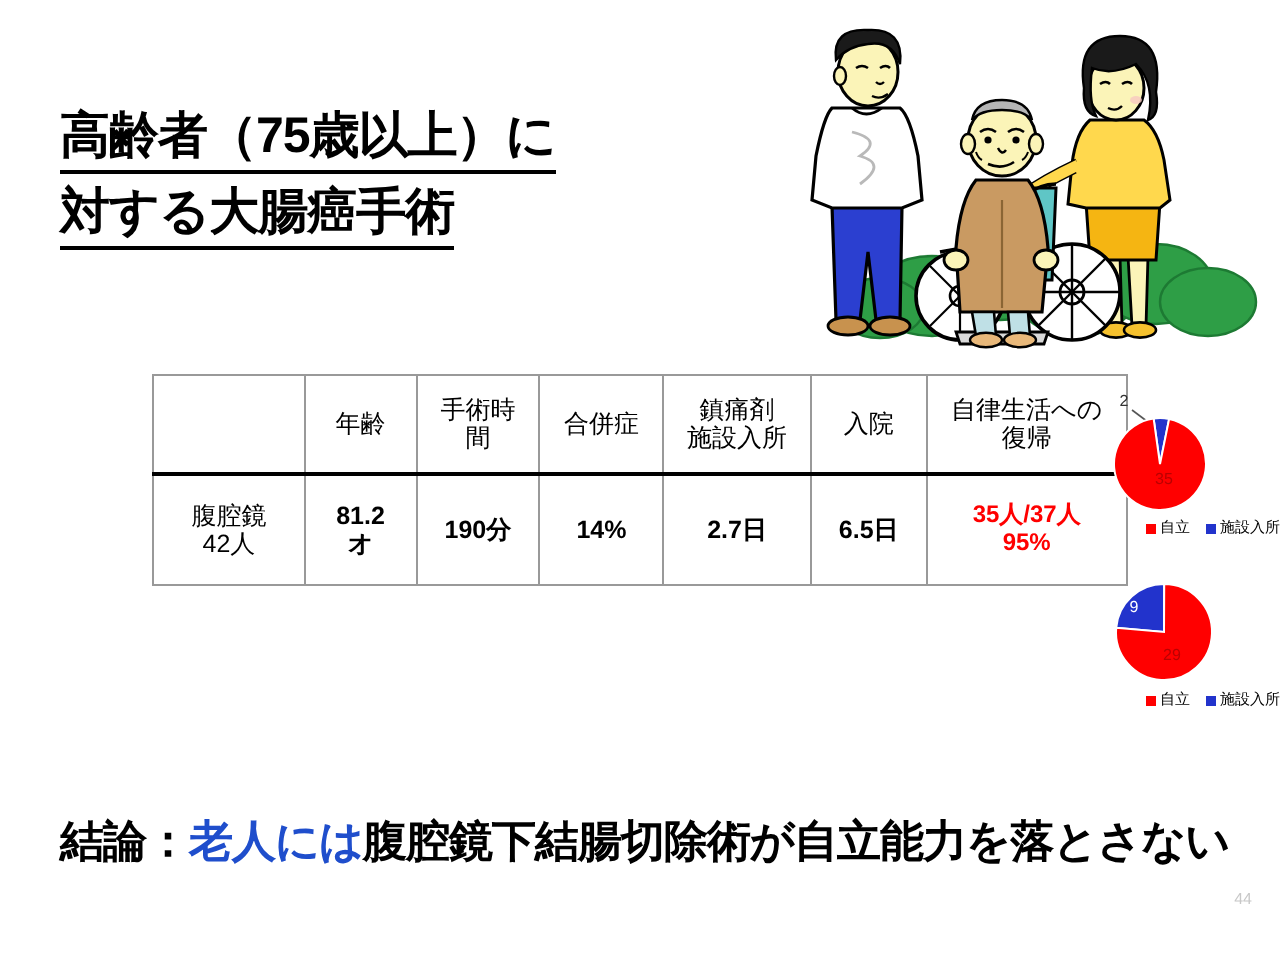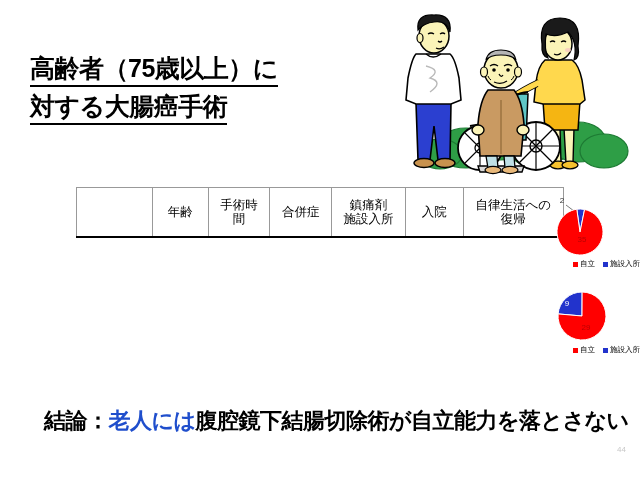--- a/index.html
+++ b/index.html
@@ -136,21 +136,20 @@
   
   #conclusion {
     position: absolute;
     left: 30px;
     top: 406px;
     font-size: 22px;
     font-weight: bold;
     color: #000000;
     letter-spacing: -0.5px;
     white-space: nowrap;
-    margin-left: 14px;
   }
   #conclusion .hl { color: #1f4ecc; }
 
   
   #page-number {
     position: absolute;
     right: 14px;
     bottom: 26px;
     font-size: 8px;
     color: #c8c8c8;
@@ -303,20 +302,38 @@
         <span>施設入所</span>
       </td>
       <td class="c5">入院</td>
       <td class="c6">
         <span>自律生活への</span><br>
         <span>復帰</span>
       </td>
     </tr>
   </thead>
   <tbody>
+    <tr>
+      <td class="c0 rowlabel">
+        <span>腹腔鏡</span><br>
+        <span>42人</span>
+      </td>
+      <td class="c1">
+        <span>81.2</span><br>
+        <span>オ</span>
+      </td>
+      <td class="c2">190分</td>
+      <td class="c3">14%</td>
+      <td class="c4">2.7日</td>
+      <td class="c5">6.5日</td>
+      <td class="c6 accent">
+        <span>35人/37人</span><br>
+        <span>95%</span>
+      </td>
+    </tr>
   </tbody>
 </table>
 
 <div class="pie-block" id="pie-block-1">
   <svg class="pie-svg" width="100" height="66" viewBox="0 0 100 66" xmlns="http://www.w3.org/2000/svg">
 
     <text id="pie1-callout" x="32" y="11" font-family="Liberation Sans, sans-serif" font-size="8" fill="#333" text-anchor="middle">2</text>
     <line x1="36" y1="13" x2="44" y2="19" stroke="#555" stroke-width="0.8"></line>
 
     <g id="pie1-slices">

